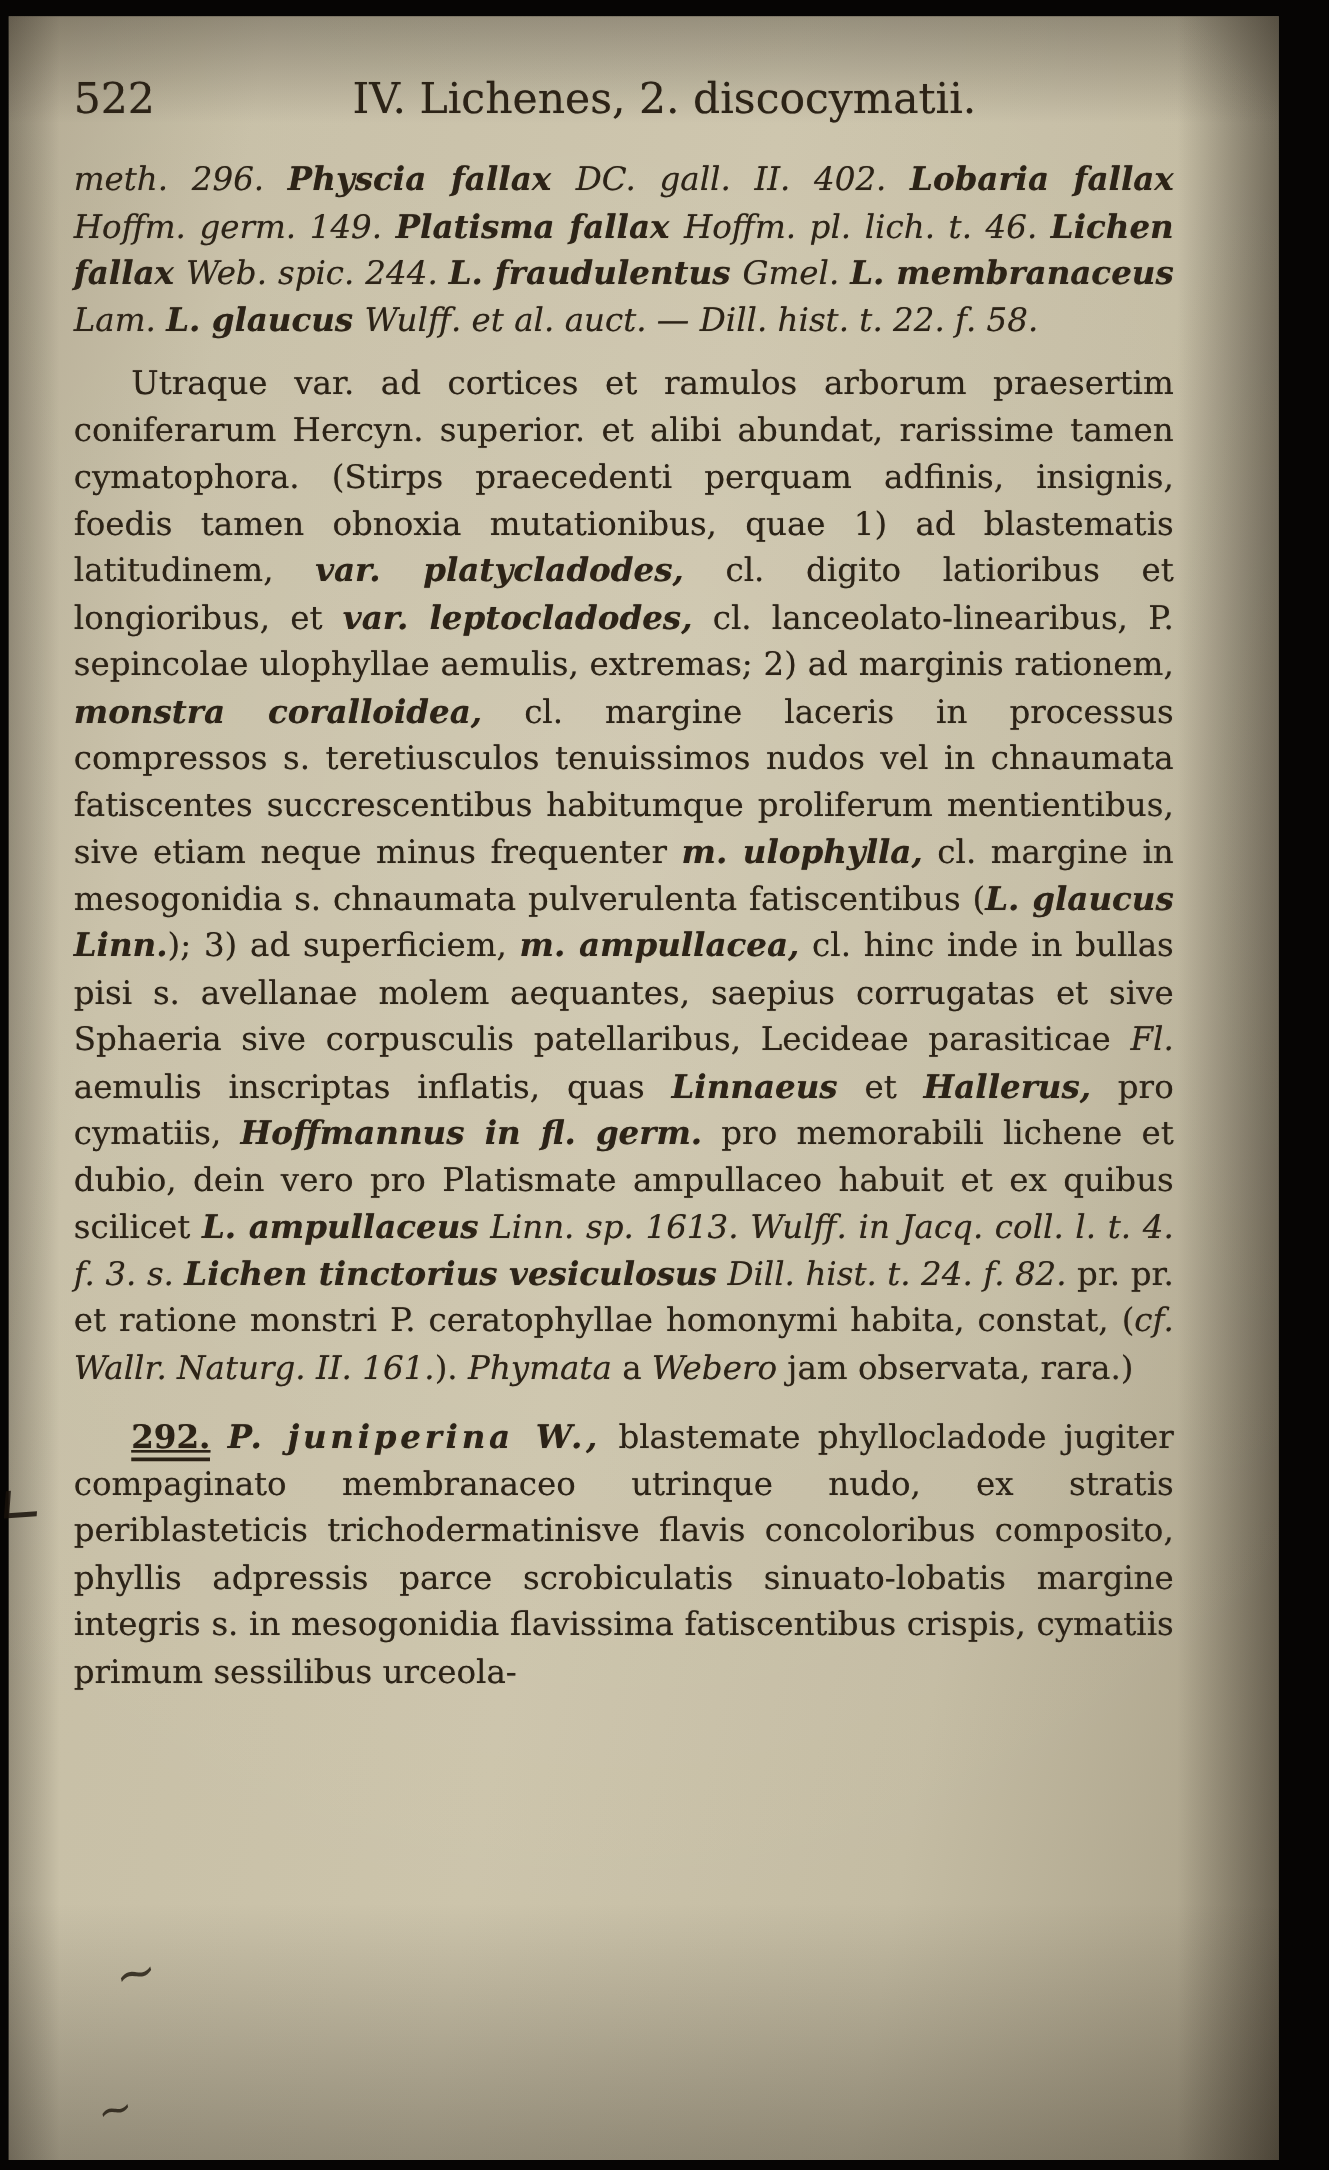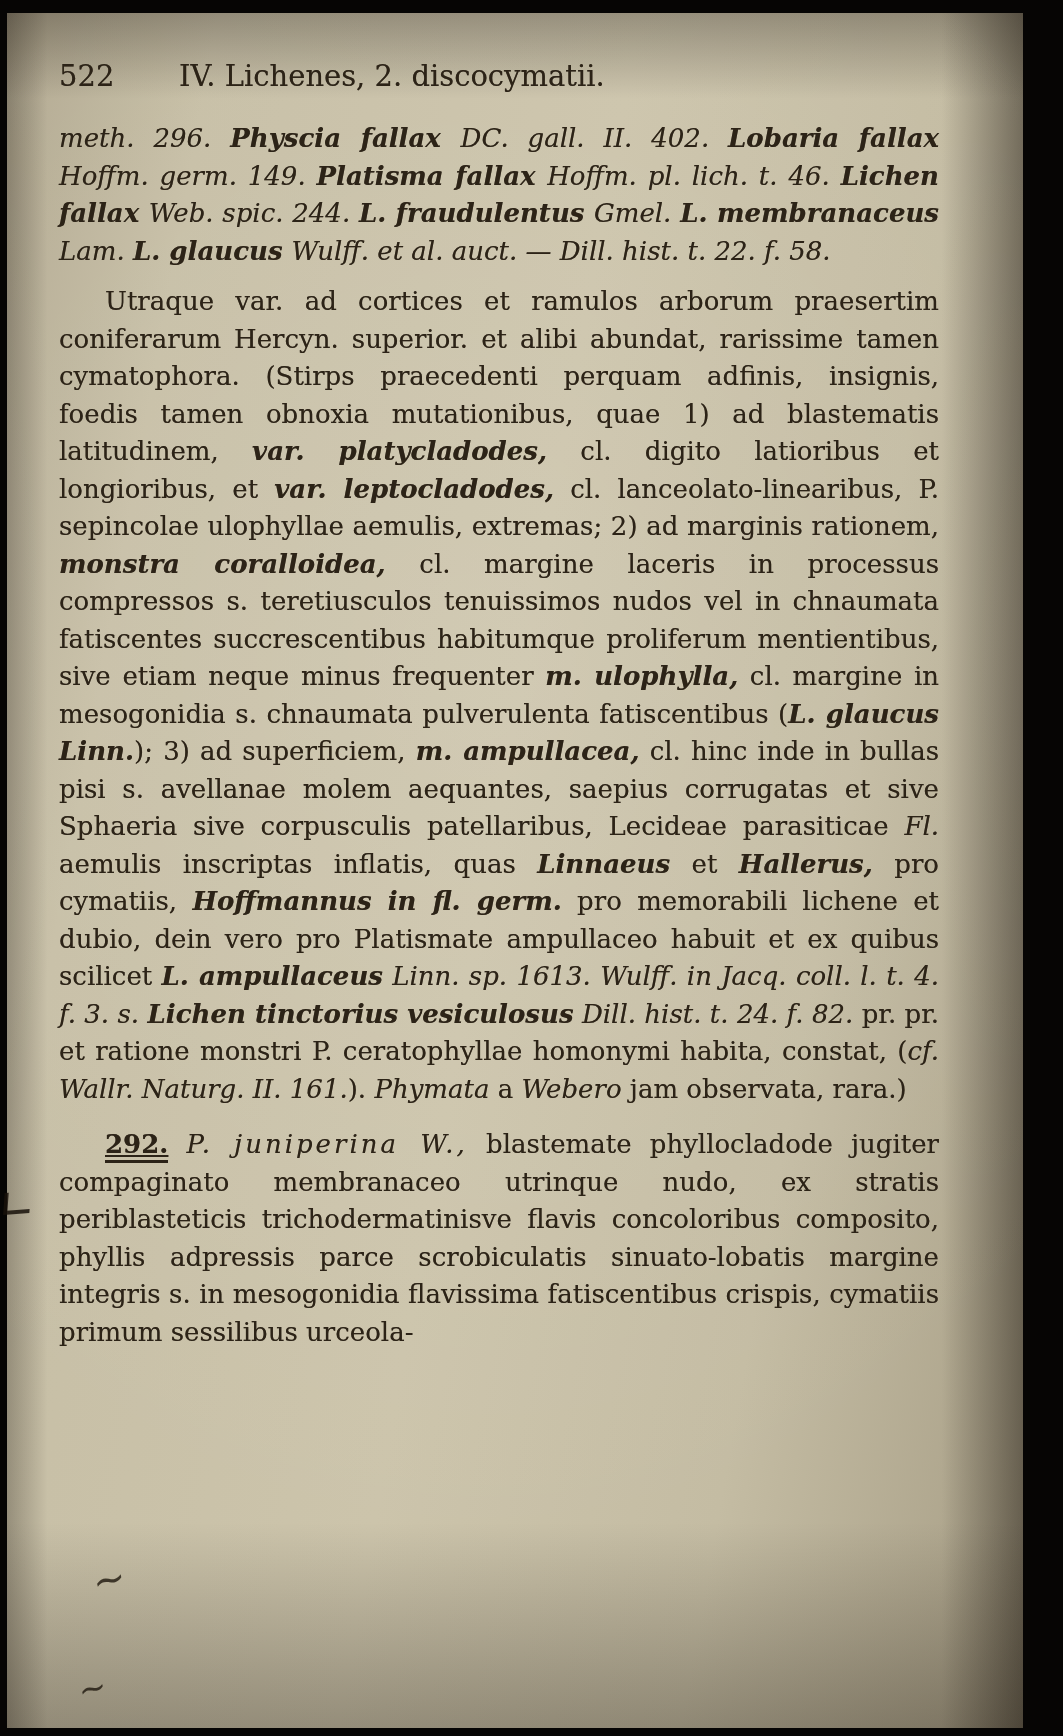--- a/index.html
+++ b/index.html
@@ -33,42 +33,43 @@
   .content {
     position: absolute;
     left: 52px; top: 46px;
     width: 880px;
     color: #2c2317;
     text-shadow: 0 0 0.6px rgba(44,35,23,0.55);
   }
   .header {
     display: flex;
     align-items: baseline;
-    font-size: 29px;
+    font-size: 34px;
   }
   .pagenum { width: 120px; }
   .running-title {
     flex: 1;
+    text-align: center;
     padding-right: 55px;
   }
   .body {
     margin-top: 27px;
     font-size: 26px;
     line-height: 37.5px;
     text-align: justify;
   }
   .body p { margin: 0 0 13px 0; }
   .body p.indent { text-indent: 46px; }
   .body p.species { margin-top: 18px; }
   
   .s-n  { }
   .s-i  { font-style: italic; }
   .s-bi { font-style: italic; font-weight: bold; }
   .s-bu { font-weight: bold; border-bottom: 3px solid #2c2317; padding-bottom: 1px; text-decoration: underline; }
-  .s-bisp { font-style: italic; font-weight: normal; letter-spacing: 3px; }
+  .s-bisp { font-style: italic; font-weight: bold; letter-spacing: 3px; }
   
   .mark-corner {
     position: absolute;
     left: 4px; top: 1192px;
     width: 22px; height: 18px;
     border-left: 4px solid rgba(25,18,10,0.85);
     border-bottom: 4px solid rgba(25,18,10,0.85);
     transform: skewX(-8deg) rotate(-4deg);
   }
   .mark-squiggle-1, .mark-squiggle-2 {

